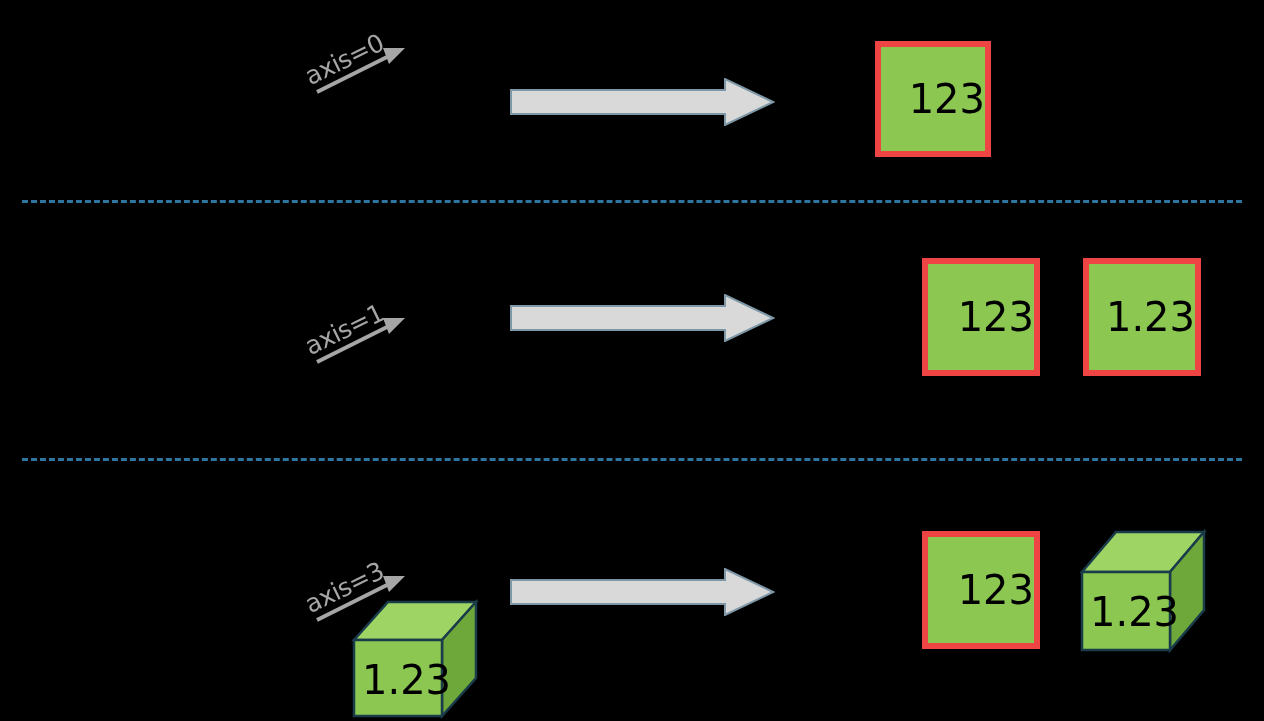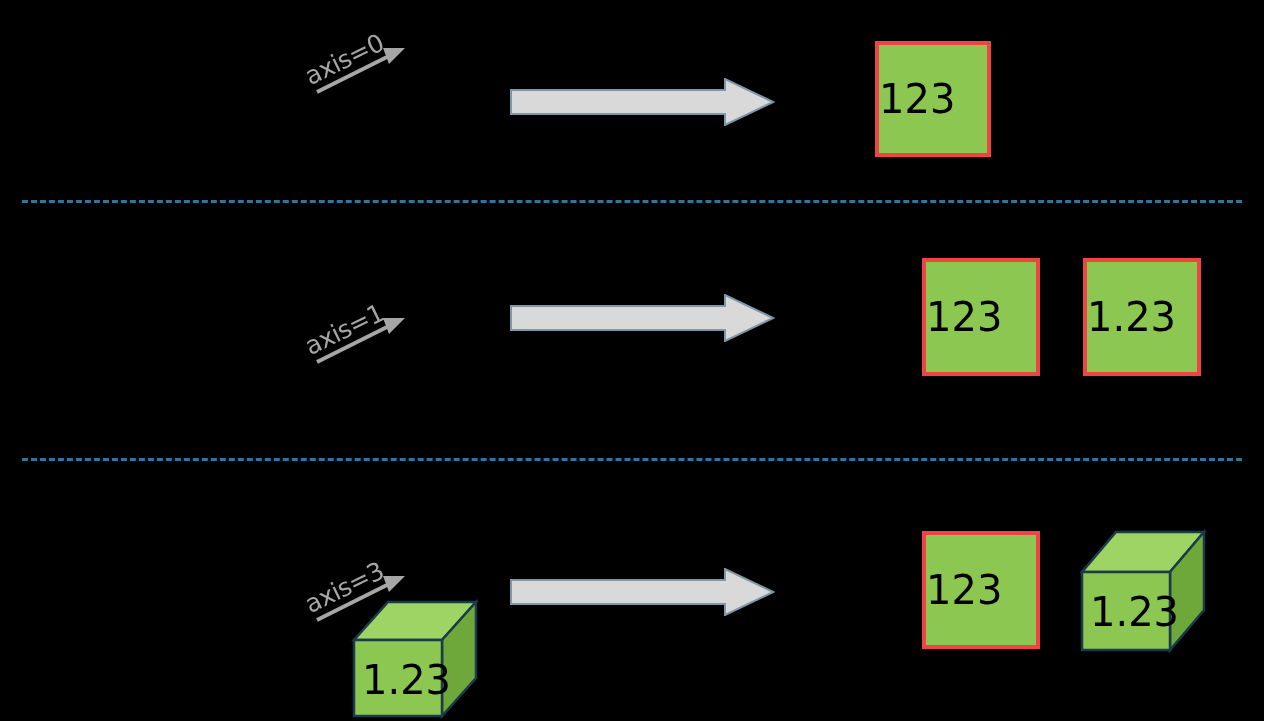--- a/index.html
+++ b/index.html
@@ -57,25 +57,25 @@
     letter-spacing: -0.5px;
   }
 
   .big-arrow-svg {
     position: absolute;
   }
 
   .sqbox {
     position: absolute;
     background: #8cc751;
-    border: 4px solid #ef4444;
+    border: 6px solid #ef4444;
     box-sizing: border-box;
     display: flex;
     align-items: center;
-    justify-content: flex-start;
+    justify-content: flex-end;
   }
   .sqbox .val {
     color: #000000;
     font-size: 40px;
     font-family: "DejaVu Sans", sans-serif;
     line-height: 1;
   }
 
   .cube {
     position: absolute;

